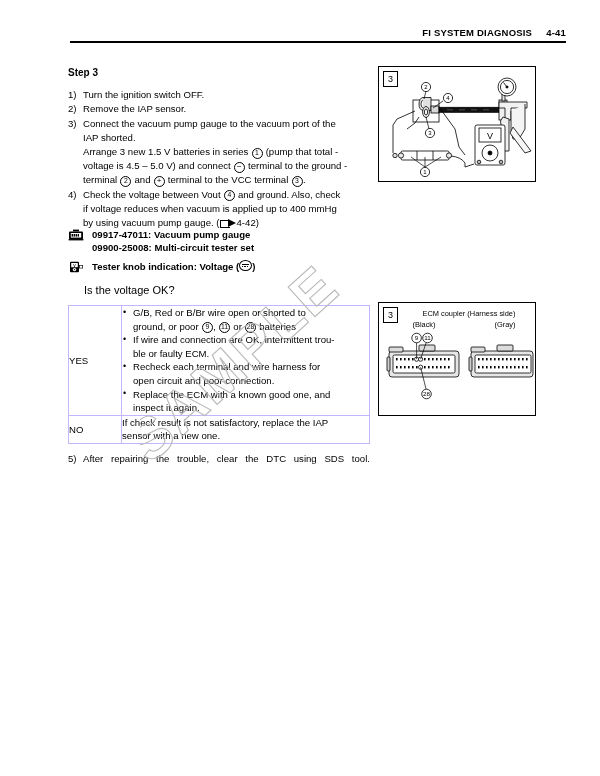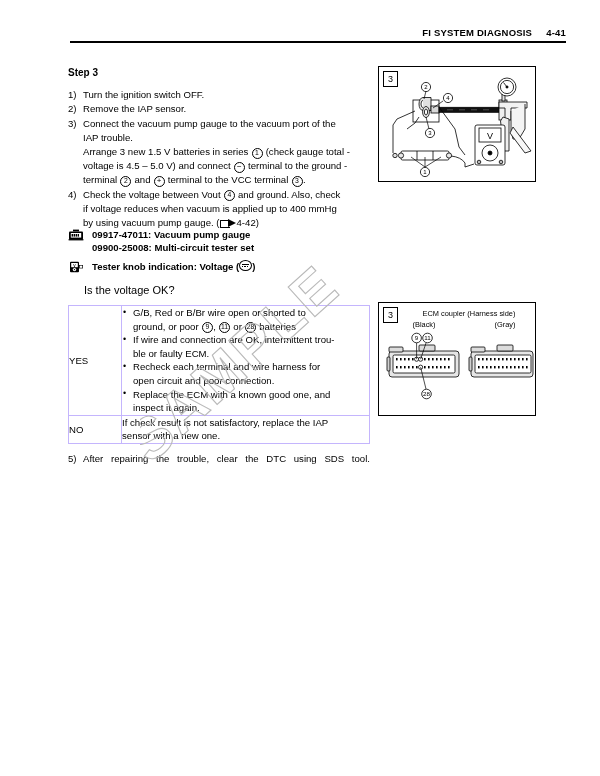--- a/index.html
+++ b/index.html
@@ -284,25 +284,25 @@
   </div>
 
   <div class="num-item">
     <span class="marker">2)</span>
     <span>Remove the IAP sensor.</span>
   </div>
 
   <div class="num-item">
     <span class="marker">3)</span>
     <span>Connect the vacuum pump gauge to the vacuum port of the</span>
-    <div>IAP trouble.</div>
+    <div>IAP shorted.</div>
     <div>
       <span>Arrange 3 new 1.5 V batteries in series</span>
       <span class="circ">1</span>
-      <span>(check gauge total -</span>
+      <span>(pump that total -</span>
     </div>
     <div>
       <span>voltage is 4.5 – 5.0 V) and connect</span>
       <span class="sym">−</span>
       <span>terminal to the ground -</span>
     </div>
     <div>
       <span>terminal</span>
       <span class="circ">2</span>
       <span>and</span>

